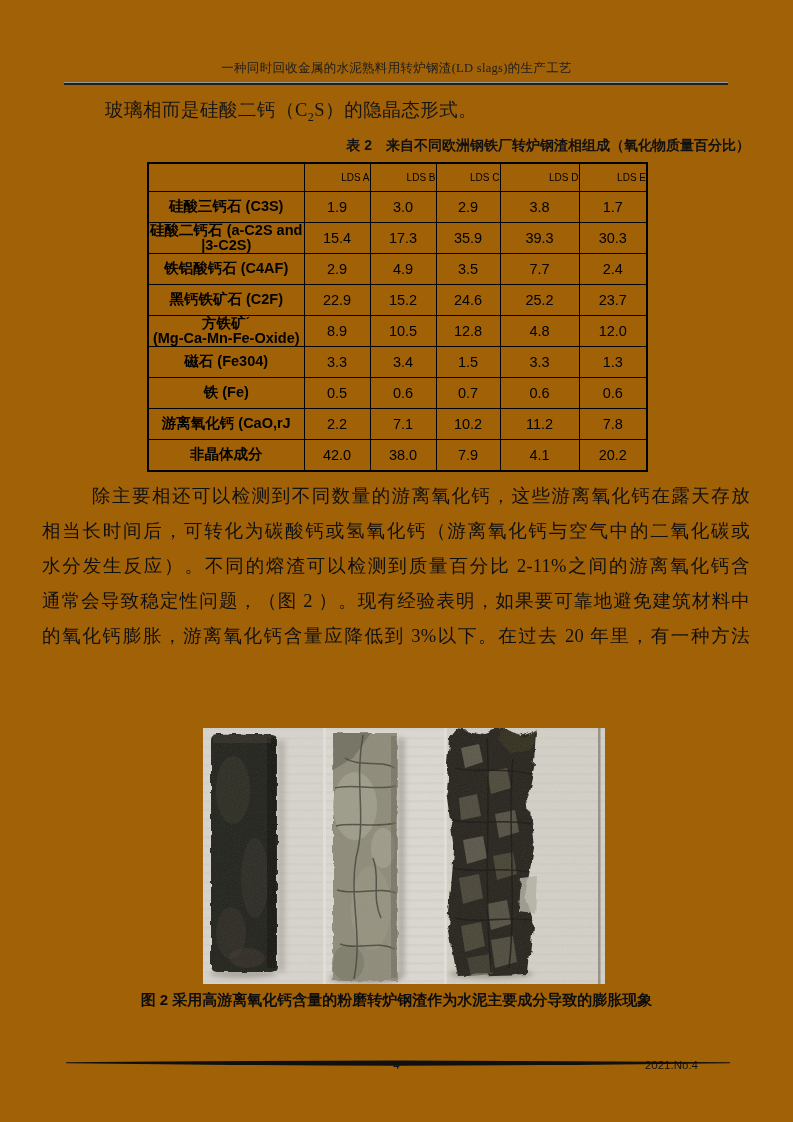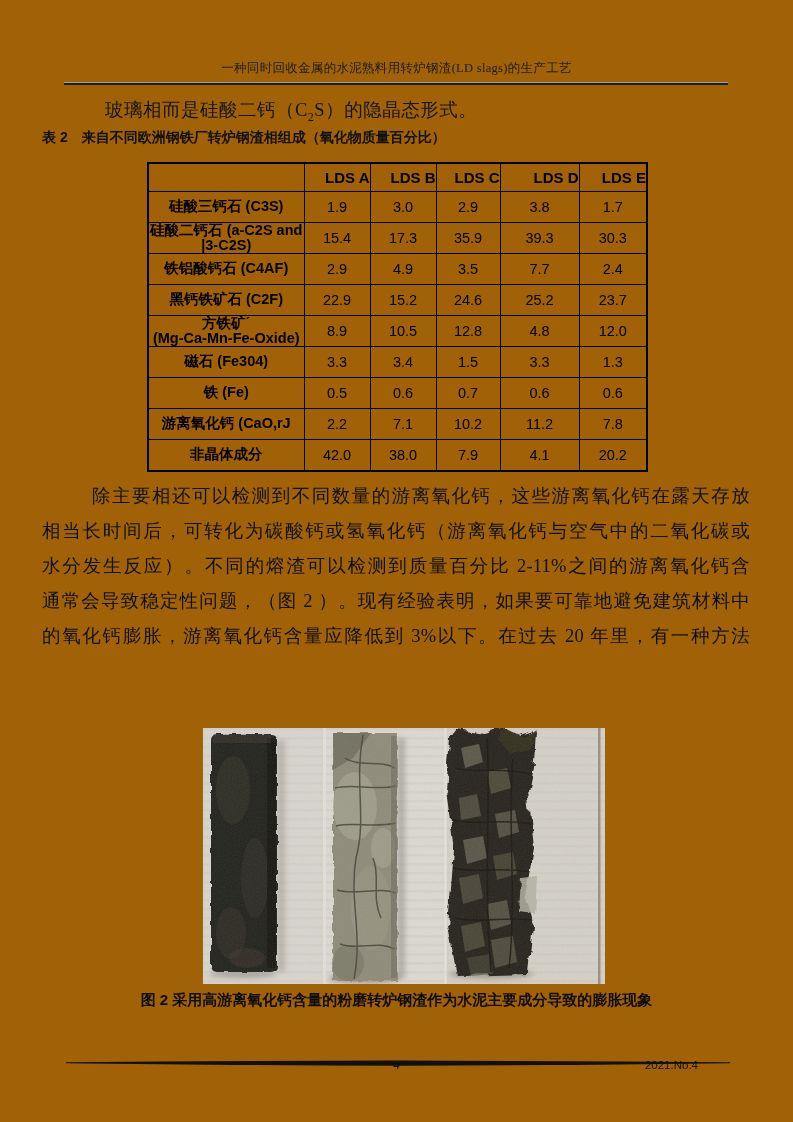--- a/index.html
+++ b/index.html
@@ -19,37 +19,37 @@
     background:linear-gradient(#9a9a9a 1px,#1f1f1f 1px);
   }
   
   .intro{
     position:absolute;top:97px;left:63px;font-size:18.5px;line-height:26px;
     letter-spacing:.5px;white-space:nowrap;margin-left:42px;
   }
   .intro sub{font-size:12px;line-height:0;}
   
   .tbl-caption{
-    position:absolute;top:129px;left:42px;width:708px;text-align:left;
+    position:absolute;top:137px;left:42px;width:708px;text-align:right;
     font-family:"Liberation Sans","DejaVu Sans",sans-serif;
     font-weight:700;font-size:14px;color:#111;
   }
   table.slag{
     position:absolute;top:162px;left:147px;border-collapse:collapse;
     table-layout:fixed;width:499px;
     font-family:"Liberation Sans","DejaVu Sans",sans-serif;
   }
   table.slag td,table.slag th{
     border:1.5px solid #000;padding:0;overflow:hidden;
   }
   table.slag{border:2px solid #000;}
   tr.hrow{height:28px;}
   tr.drow{height:30px;}
   th.colhead{
-    font-size:15px;font-weight:700;text-align:right;padding-right:5px;
+    font-size:10px;font-weight:400;text-align:right;padding-right:5px;
     color:#000;vertical-align:middle;
   }
   td.lbl{vertical-align:middle;}
   .lbl-in{
     display:flex;flex-direction:column;justify-content:center;align-items:center;
     height:30px;overflow:hidden;font-weight:700;font-size:14.5px;line-height:15px;
     text-align:center;color:#000;white-space:nowrap;
   }
   td.val{
     text-align:center;vertical-align:middle;font-weight:400;font-size:14.5px;color:#000;

